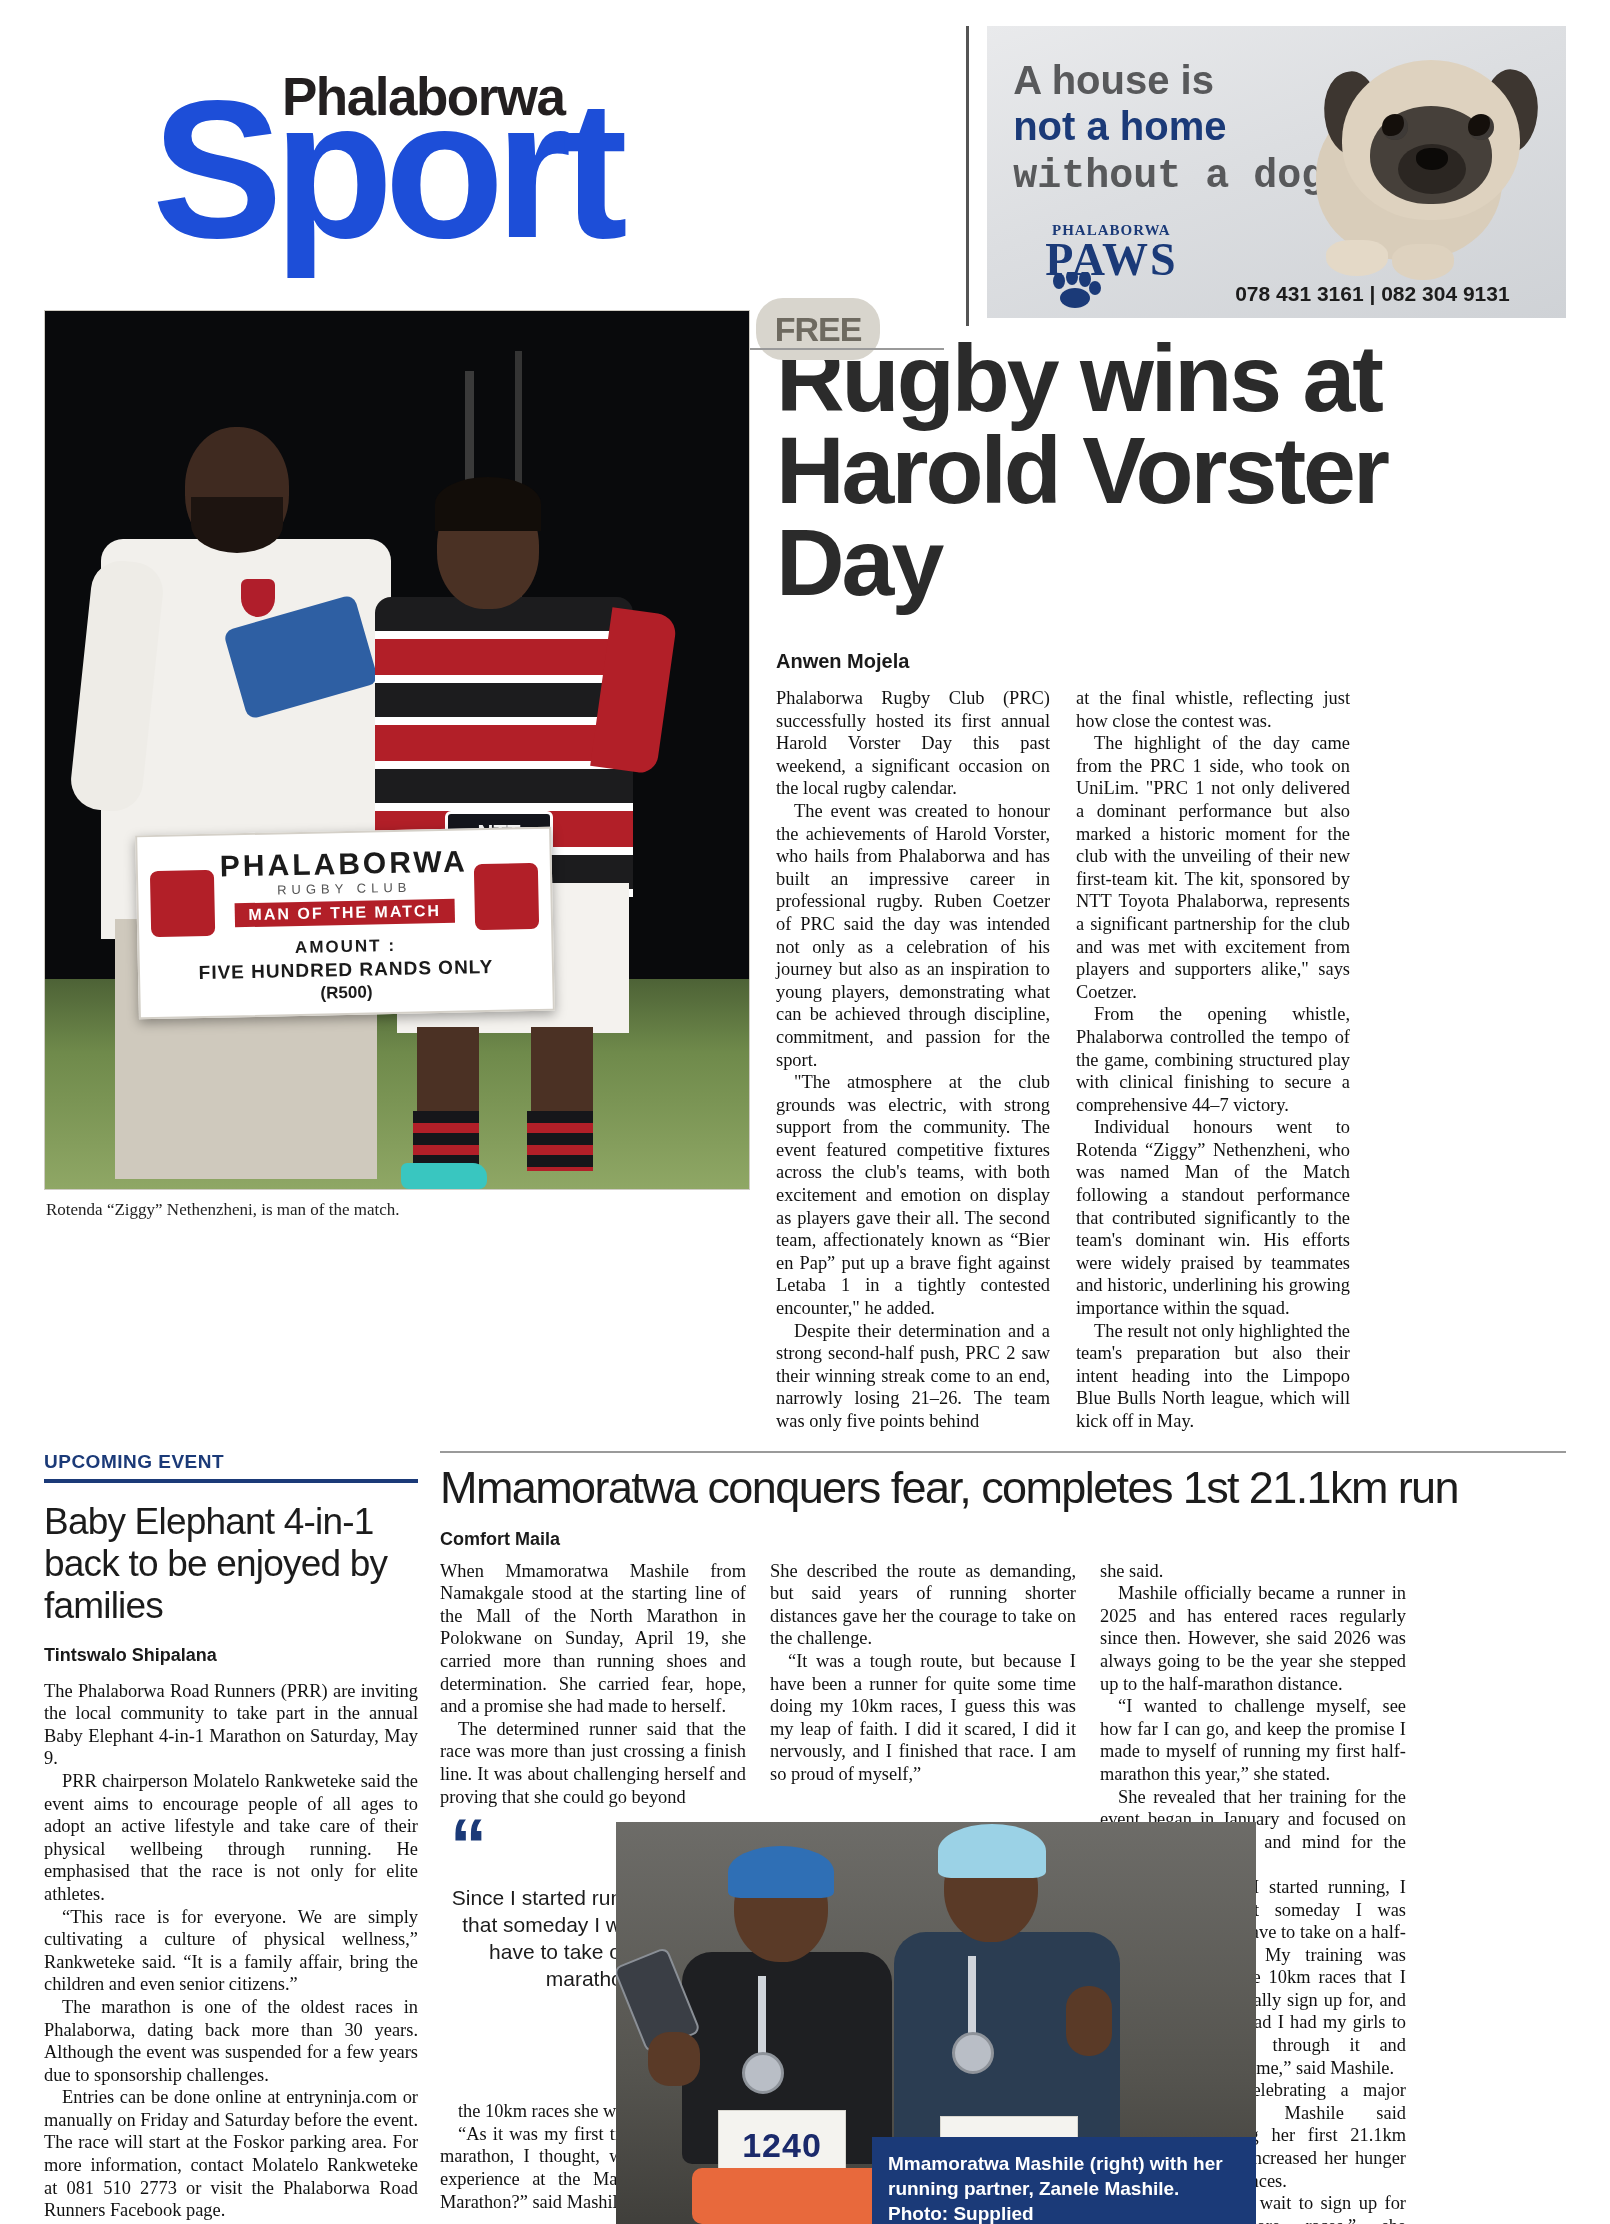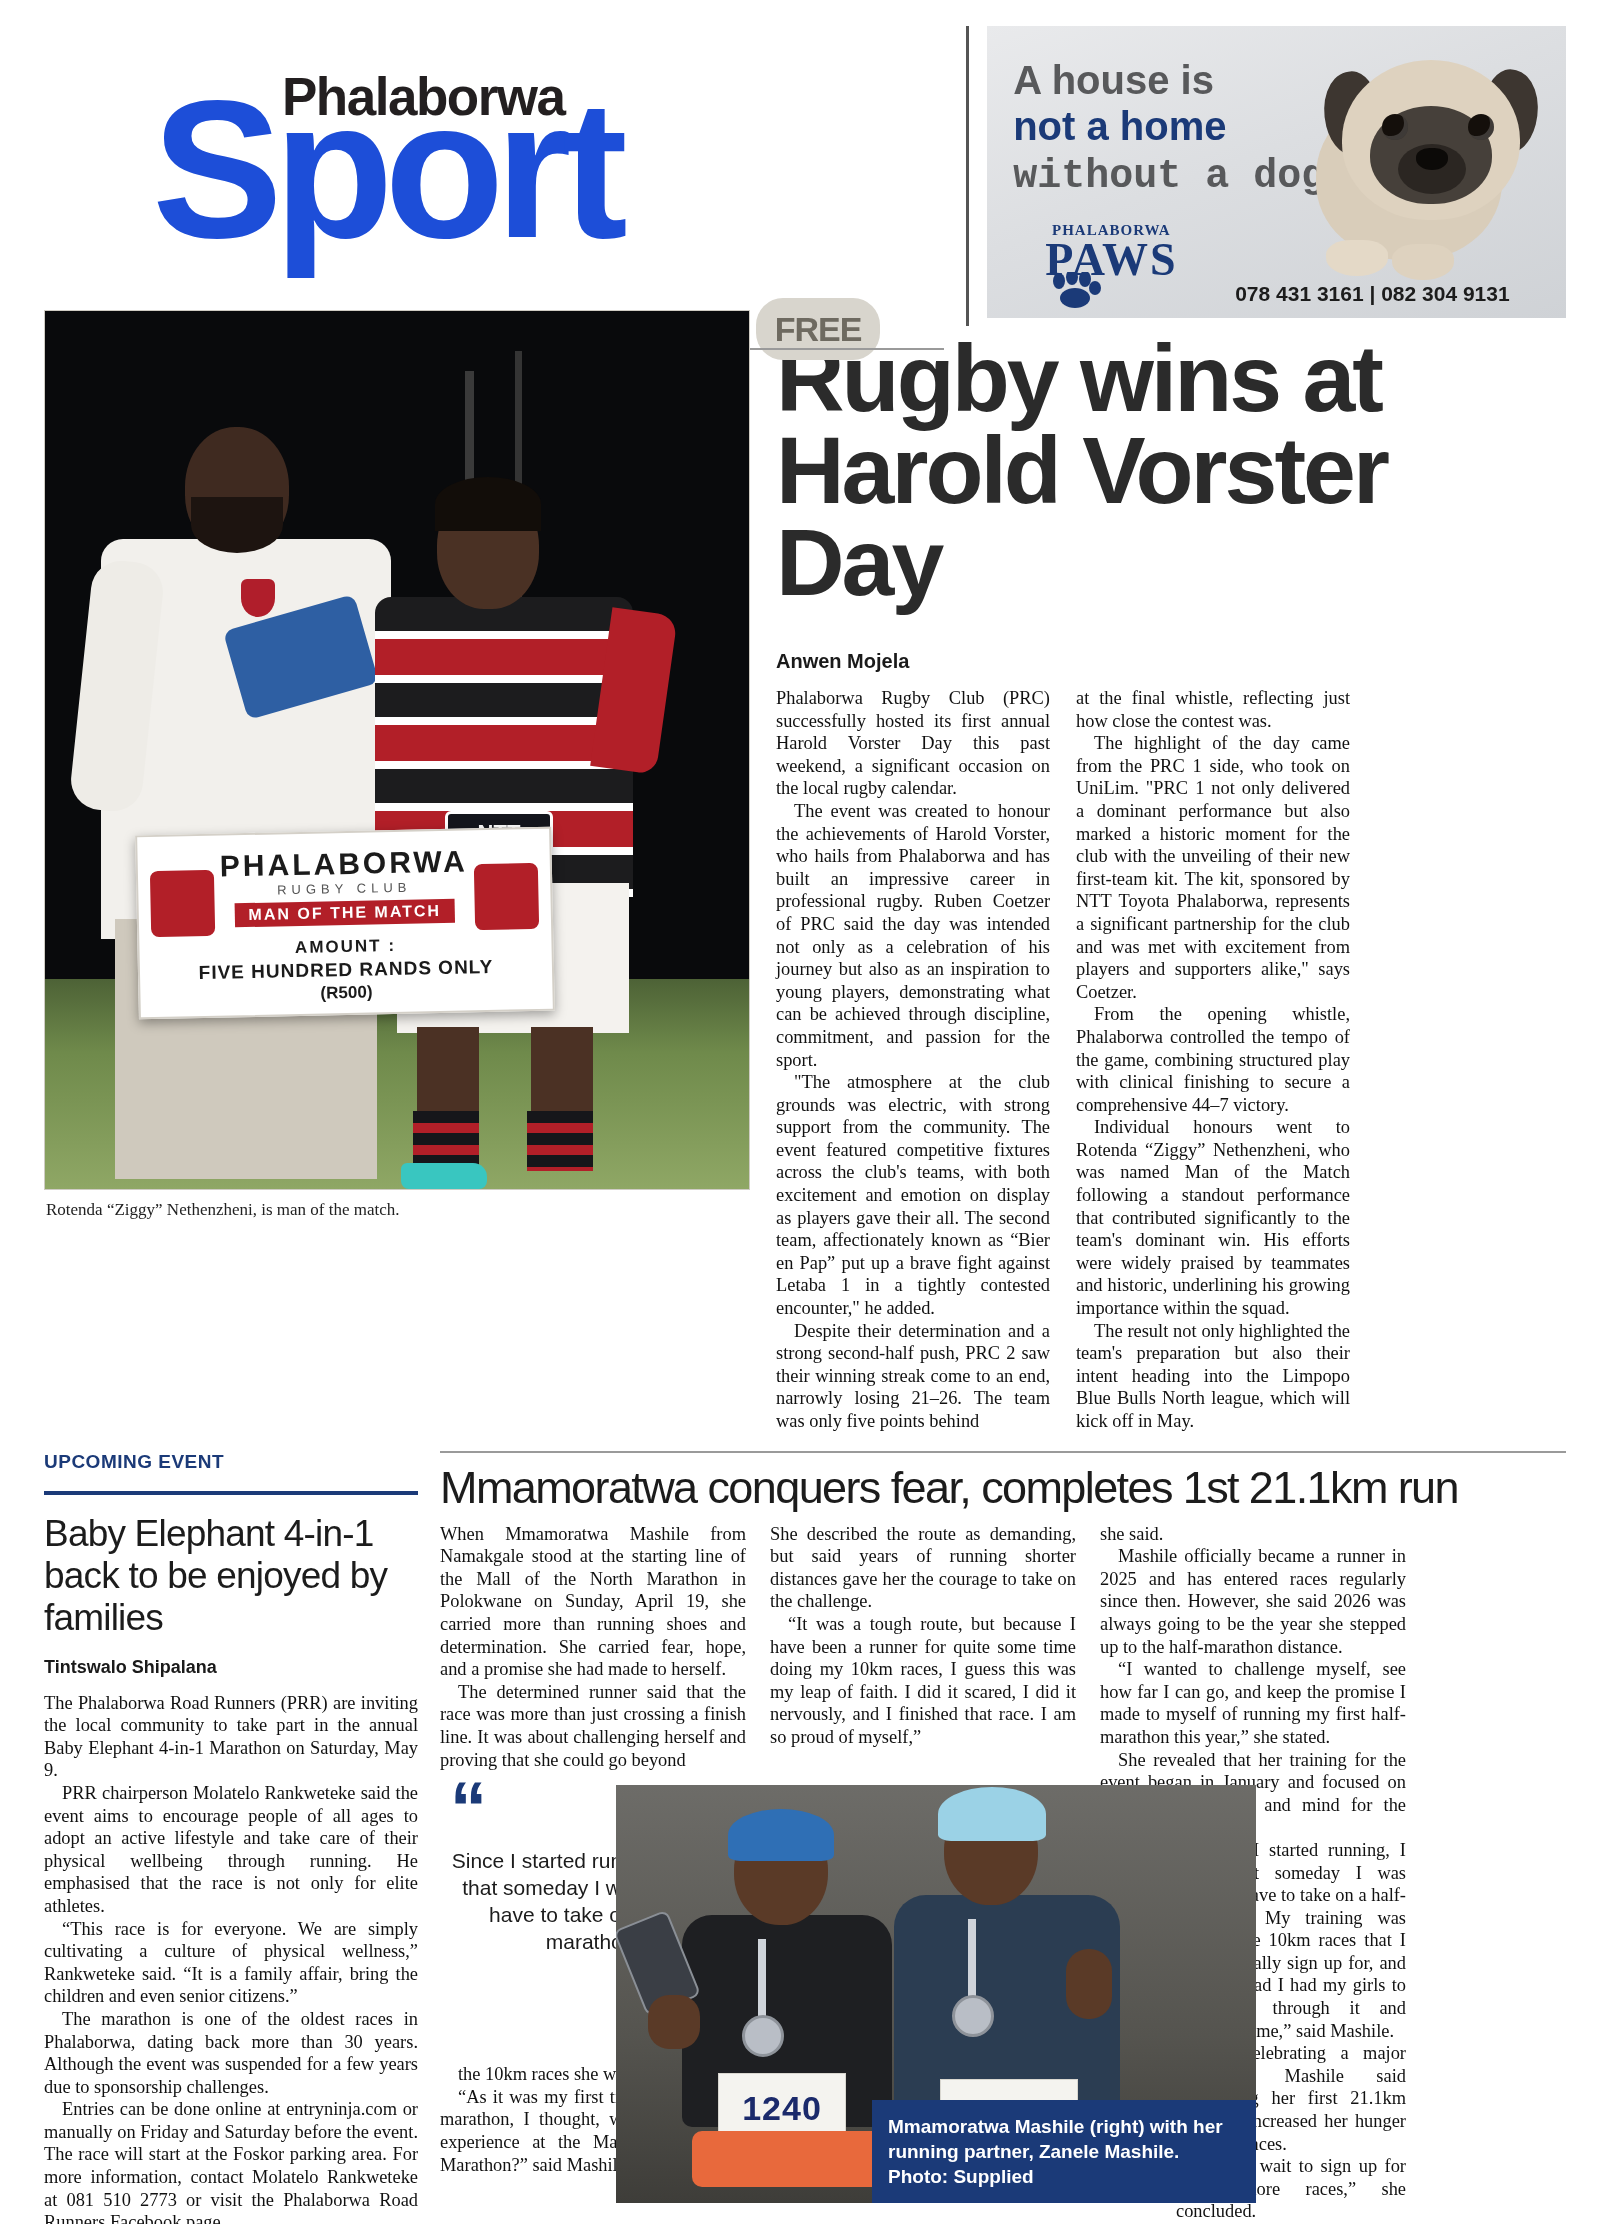--- a/index.html
+++ b/index.html
@@ -173,21 +173,21 @@
   .lead-cols .col { width:274px; }
   .bodytext p { font-family:"Liberation Serif", serif; font-size:18.4px; line-height:22.6px;
     text-align:justify; text-indent:18px; hyphens:auto; }
   .bodytext p.first { text-indent:0; }
 
   
   .lower { display:flex; margin-top:18px; gap:22px; }
   .lower-left { width:374px; }
   .sec-kicker { font-family:"Liberation Sans", sans-serif; font-weight:700;
     font-size:19px; letter-spacing:0.5px; color:#1b3a78; text-transform:uppercase;
-    padding-bottom:18px; border-bottom:4px solid #1b3a78; display:block; }
+    padding-bottom:6px; border-bottom:4px solid #1b3a78; display:block; }
   .ue-head { font-family:"Liberation Sans", sans-serif; font-weight:400;
     font-size:37px; line-height:42px; letter-spacing:-0.8px; color:#1c1c1c; margin-top:18px; }
   .ue-byline { font-family:"Liberation Sans", sans-serif; font-weight:700;
     font-size:18px; color:#1a1a1a; margin-top:18px; }
   .lower-right { flex:1; }
   .hr-top { border-top:2px solid #9a9a9a; margin-bottom:10px; }
   .bottom-head { font-family:"Liberation Sans", sans-serif; font-weight:400;
     font-size:45px; line-height:50px; letter-spacing:-1.6px; color:#1c1c1c; }
   .br-byline { font-family:"Liberation Sans", sans-serif; font-weight:700;
     font-size:18px; color:#1a1a1a; margin-top:16px; }
@@ -367,20 +367,21 @@
         <p>PRR chairperson Molatelo Rankweteke said the event aims to encourage people of all ages to adopt an active lifestyle and take care of their physical wellbeing through running. He emphasised that the race is not only for elite athletes.</p>
         <p>“This race is for everyone. We are simply cultivating a culture of physical wellness,” Rankweteke said. “It is a family affair, bring the children and even senior citizens.”</p>
         <p>The marathon is one of the oldest races in Phalaborwa, dating back more than 30 years. Although the event was suspended for a few years due to sponsorship challenges.</p>
         <p>Entries can be done online at entryninja.com or manually on Friday and Saturday before the event. The race will start at the Foskor parking area. For more information, contact Molatelo Rankweteke at 081 510 2773 or visit the Phalaborwa Road Runners Facebook page.</p>
       </div>
     </div>
 
     <div class="lower-right">
       <div class="hr-top"></div>
       <div class="bottom-head">Mmamoratwa conquers fear, completes 1st 21.1km run</div>
+      <div class="br-byline">Comfort Maila</div>
 
       <div class="br-cols">
         <div class="col col-narrow">
           <p class="first">When Mmamoratwa Mashile from Namakgale stood at the starting line of the Mall of the North Marathon in Polokwane on Sunday, April 19, she carried more than running shoes and determination. She carried fear, hope, and a promise she had made to herself.</p>
           <p>The determined runner said that the race was more than just crossing a finish line. It was about challenging herself and proving that she could go beyond</p>
           <div class="pullquote">
             <div class="pq-mark">“</div>
             <div class="pq-text">Since I started running, I knew that someday I was going to have to take on a half-marathon.</div>
           </div>
           <div style="margin-top:108px">

